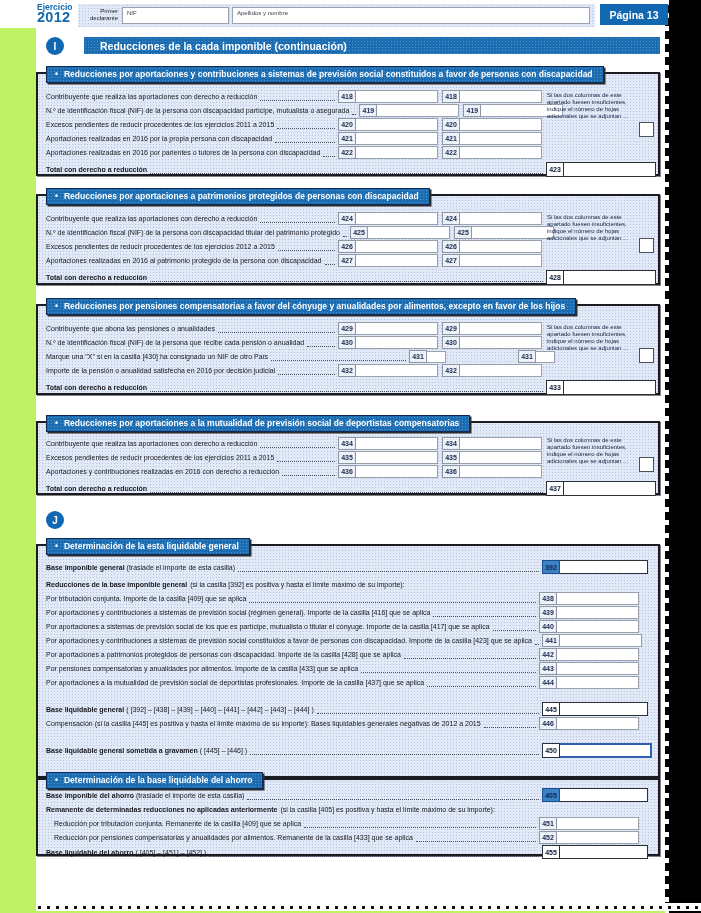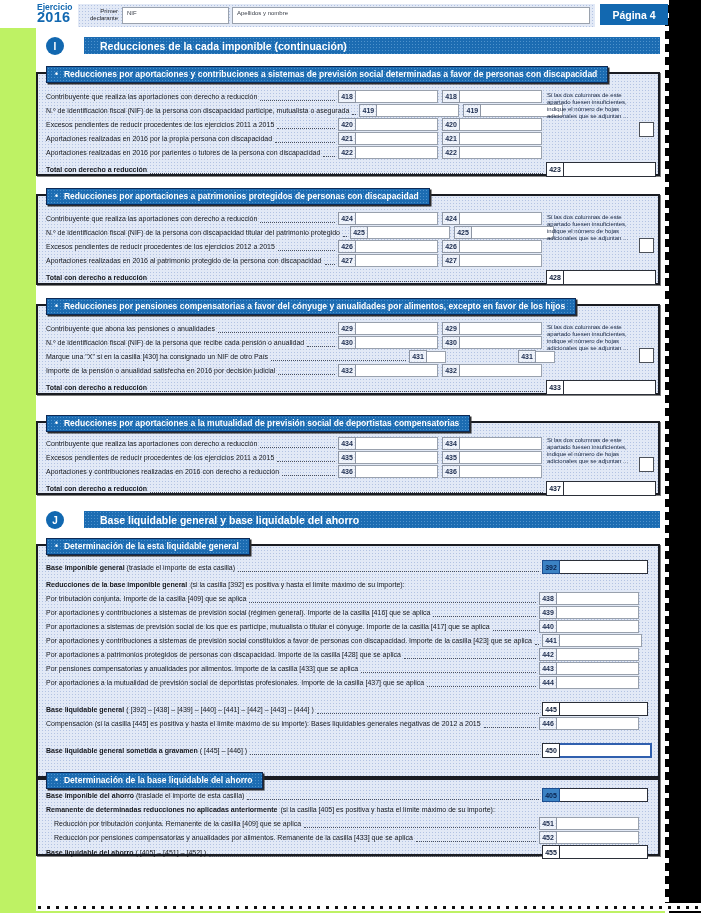--- a/index.html
+++ b/index.html
@@ -68,36 +68,36 @@
 <body>
 
 <div id="root">
   <div class="paper"></div>
   <div class="corner"></div>
   <div class="rstrip"></div>
   <div class="bstrip"></div>
 
   <div class="ej">
     <div class="l1">Ejercicio</div>
-    <div class="l2">2016</div>
+    <div class="l2">2012</div>
   </div>
   <div class="declband dotbg">
     <div class="decl-lbl">Primer declarante</div>
     <div class="hbox nifbox">NIF</div>
     <div class="hbox namebox">Apellidos y nombre</div>
   </div>
-  <div class="pagina">Página 4</div>
+  <div class="pagina">Página 13</div>
 
   <div class="seccircle" style="top:37px;">I</div>
   <div class="secbar bluedot" style="top:37px;">Reducciones de la cada imponible (continuación)</div>
 
   <div class="fbox dotbg" style="top:72px;height:104px;padding-top:16px;">
     <div class="btitle bluedot">
       <span>•</span>
-      <span>Reducciones por aportaciones y contribuciones a sistemas de previsión social determinadas a favor de personas con discapacidad</span>
+      <span>Reducciones por aportaciones y contribuciones a sistemas de previsión social constituidos a favor de personas con discapacidad</span>
     </div>
     <div class="row">
       <div class="lbl">Contribuyente que realiza las aportaciones con derecho a reducción</div>
       <div class="leader"></div>
       <div class="tile">418</div>
       <div class="vbox"></div>
         <div class="gapc"></div>
       <div class="tile">418</div>
       <div class="vbox"></div>
     </div>
@@ -286,21 +286,20 @@
       <div class="lbl b">Total con derecho a reducción</div>
       <div class="leader"></div>
       <div class="tile tile-strong">437</div>
       <div class="vbox-total"></div>
     </div>
     <div class="sidenote" style="top:14px;">Si las dos columnas de este apartado fuesen insuficientes, indique el número de hojas adicionales que se adjuntan ...</div>
     <div class="sidebox" style="top:34px;"></div>
   </div>
 
   <div class="seccircle" style="top:511px;">J</div>
-  <div class="secbar bluedot" style="top:511px;">Base liquidable general y base liquidable del ahorro</div>
 
   <div class="fbox dotbg" style="top:544px;height:234px;padding-top:14px;">
     <div class="btitle bluedot">
       <span>•</span>
       <span>Determinación de la esta liquidable general</span>
     </div>
     <div class="rowf" style="margin-right:10px;margin-bottom:5px;">
       <div class="lbl"><span class="b">Base imponible general</span> <span>(traslade el importe de esta casilla)</span></div>
       <div class="leader"></div>
       <div class="tile tile-blue" style="height:14px;">392</div>

